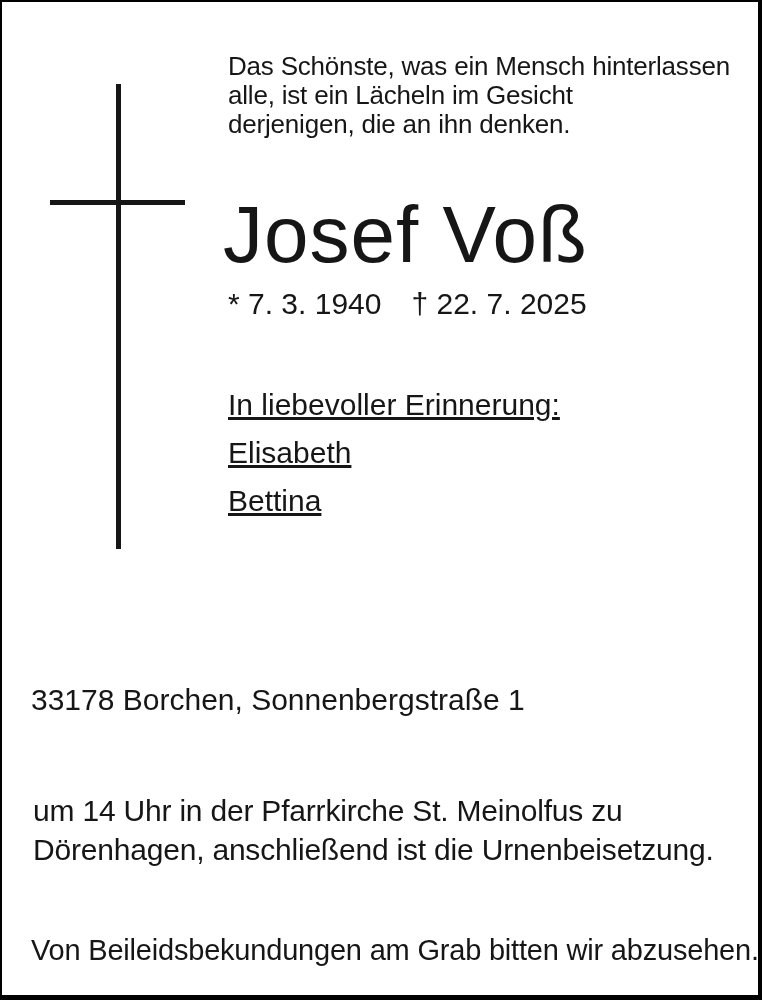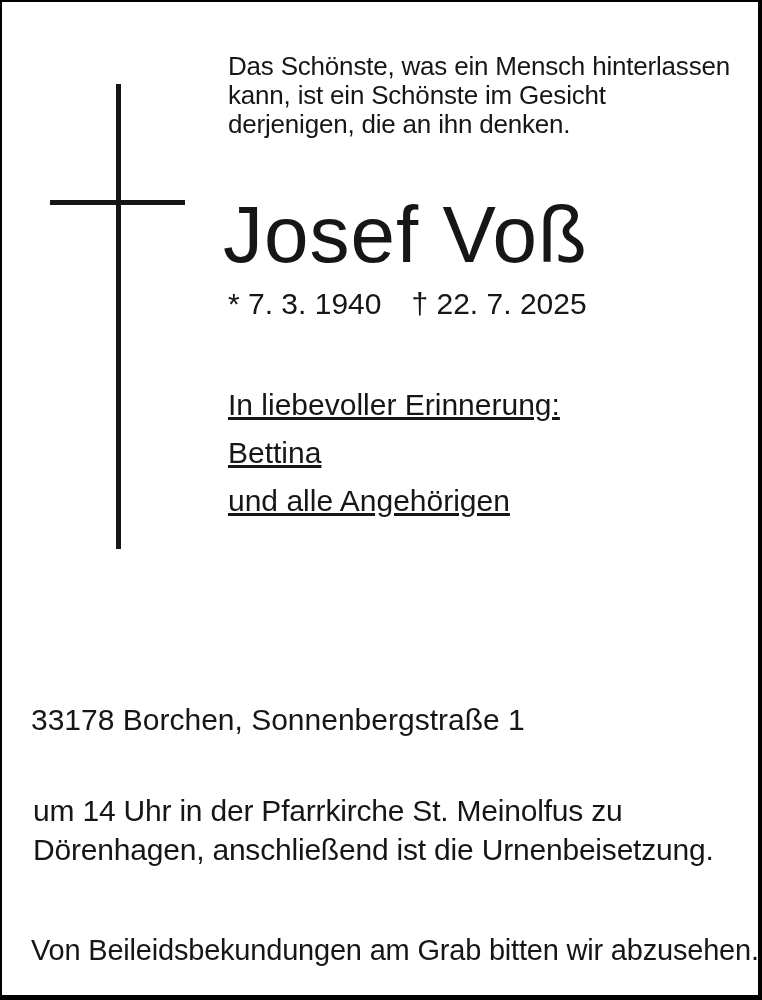--- a/index.html
+++ b/index.html
@@ -63,21 +63,20 @@
     position:absolute;left:226px;top:379px;
     font-size:30px;line-height:48px;
     white-space:nowrap;
     text-decoration:underline;
   }
   
   .address{
     position:absolute;left:29px;top:680px;
     font-size:30px;line-height:36px;
     white-space:nowrap;
-    margin-top:20px;
   }
   
   .service{
     position:absolute;left:31px;top:789px;
     font-size:30px;line-height:39px;
     letter-spacing:-0.2px;
     white-space:nowrap;
   }
   
   .condolence{
@@ -93,35 +92,35 @@
 
 <div class="sheet">
 
   <div class="cross">
     <div class="v"></div>
     <div class="h"></div>
   </div>
 
   <div class="epigraph">
     <div>Das Schönste, was ein Mensch hinterlassen</div>
-    <div>kann, ist ein Schönste im Gesicht</div>
+    <div>alle, ist ein Lächeln im Gesicht</div>
     <div>derjenigen, die an ihn denken.</div>
   </div>
 
   <div class="name">Josef Voß</div>
 
   <div class="dates">
     <span>* 7. 3. 1940</span>
     <span>† 22. 7. 2025</span>
   </div>
 
   <div class="mourners">
     <div>In liebevoller Erinnerung:</div>
+    <div>Elisabeth</div>
     <div>Bettina</div>
-    <div>und alle Angehörigen</div>
   </div>
 
   <div class="address">33178 Borchen, Sonnenbergstraße 1</div>
 
   <div class="service">
     <div>um 14 Uhr in der Pfarrkirche St. Meinolfus zu</div>
     <div>Dörenhagen, anschließend ist die Urnenbeisetzung.</div>
   </div>
 
   <div class="condolence">Von Beileidsbekundungen am Grab bitten wir abzusehen.</div>

